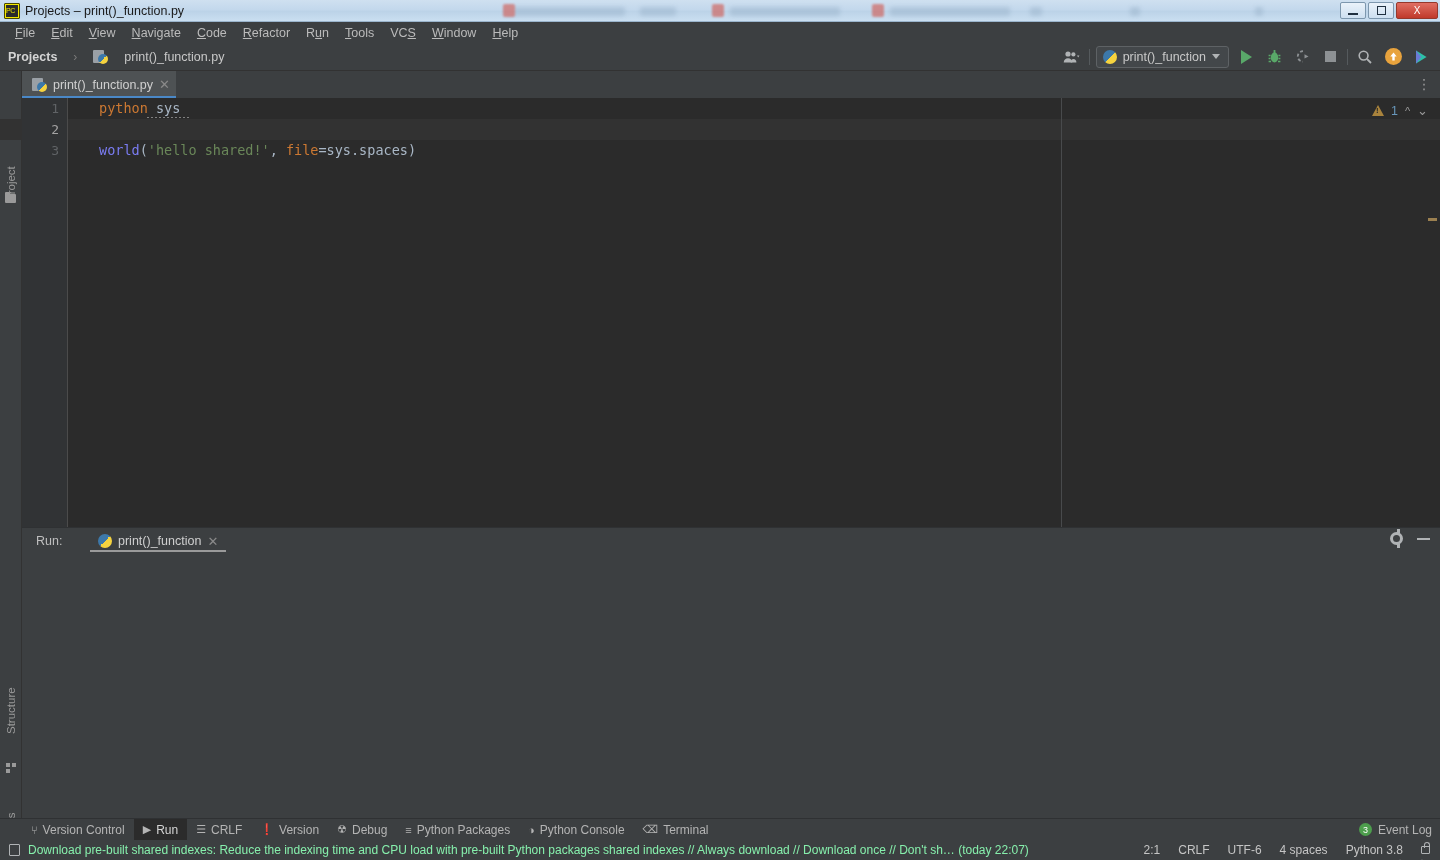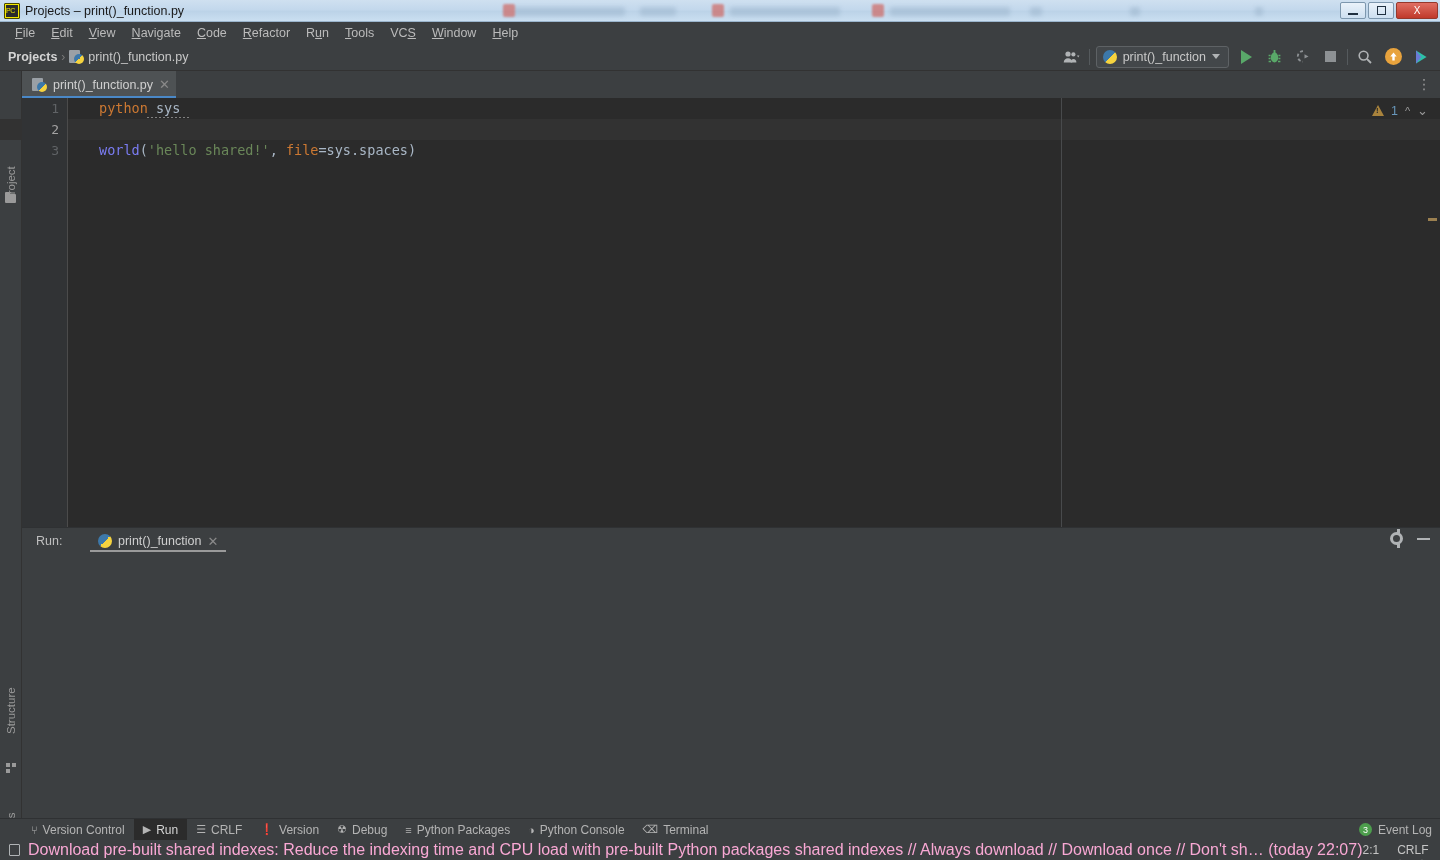--- a/index.html
+++ b/index.html
@@ -68,21 +68,21 @@
     font-family: "Liberation Sans", sans-serif;
   }
   .menu-item .mn { text-decoration: underline; }
 
   
   .navbar {
     position: absolute; left: 0; top: 43px; width: 1440px; height: 28px;
     background: #3c3f41; border-bottom: 1px solid #323232;
     display: flex; align-items: center;
   }
-  .crumbs { display: flex; align-items: flex-end; padding-left: 8px; gap: 4px; }
+  .crumbs { display: flex; align-items: flex-end; padding-left: 8px; gap: 16px; }
   .crumb { font-size: 12.5px; color: #c8c8c8; white-space: nowrap; }
   .crumb.bold { font-weight: bold; color: #d4d4d4; }
   .crumb-sep { font-size: 12px; color: #7a7a7a; }
   .pyfile-ico {
     width: 15px; height: 15px; position: relative; flex: 0 0 auto;
   }
   .pyfile-ico .pg {
     position: absolute; left: 0; top: 1px; width: 11px; height: 13px;
     background: #9aa0a6; border-radius: 1px;
   }
@@ -229,21 +229,21 @@
     width: 13px; height: 13px; border-radius: 50%; background: #4d9e4d; color: #fff;
     font-size: 9px; display: flex; align-items: center; justify-content: center;
   }
   .evlog { font-size: 12px; color: #b4b4b4; }
 
   
   .statusbar {
     position: absolute; left: 0; top: 840px; width: 1440px; height: 20px;
     background: #3c3f41; display: flex; align-items: center;
   }
-  .sb-msg { font-size: 16px; color: #f9a8d4; padding-left: 8px; white-space: nowrap; }
+  .sb-msg { font-size: 12px; color: #86efac; padding-left: 8px; white-space: nowrap; }
   .sb-doc-ico {
     width: 11px; height: 12px; border: 1px solid #b0b3b5; border-radius: 1px;
     margin-left: 9px; flex: 0 0 auto;
   }
   .sb-right { margin-left: auto; display: flex; align-items: center; gap: 18px; padding-right: 10px; }
   .sb-item { font-size: 12px; color: #c5c5c5; white-space: nowrap; }
   .lock-ico { width: 9px; height: 8px; border: 1.5px solid #b0b3b5; border-radius: 1px; position: relative; }
   .lock-ico:before { content:""; position:absolute; left:1.5px; top:-5px; width:4px;height:5px;border:1.5px solid #b0b3b5;border-bottom:none;border-radius:3px 3px 0 0;}
 
   

